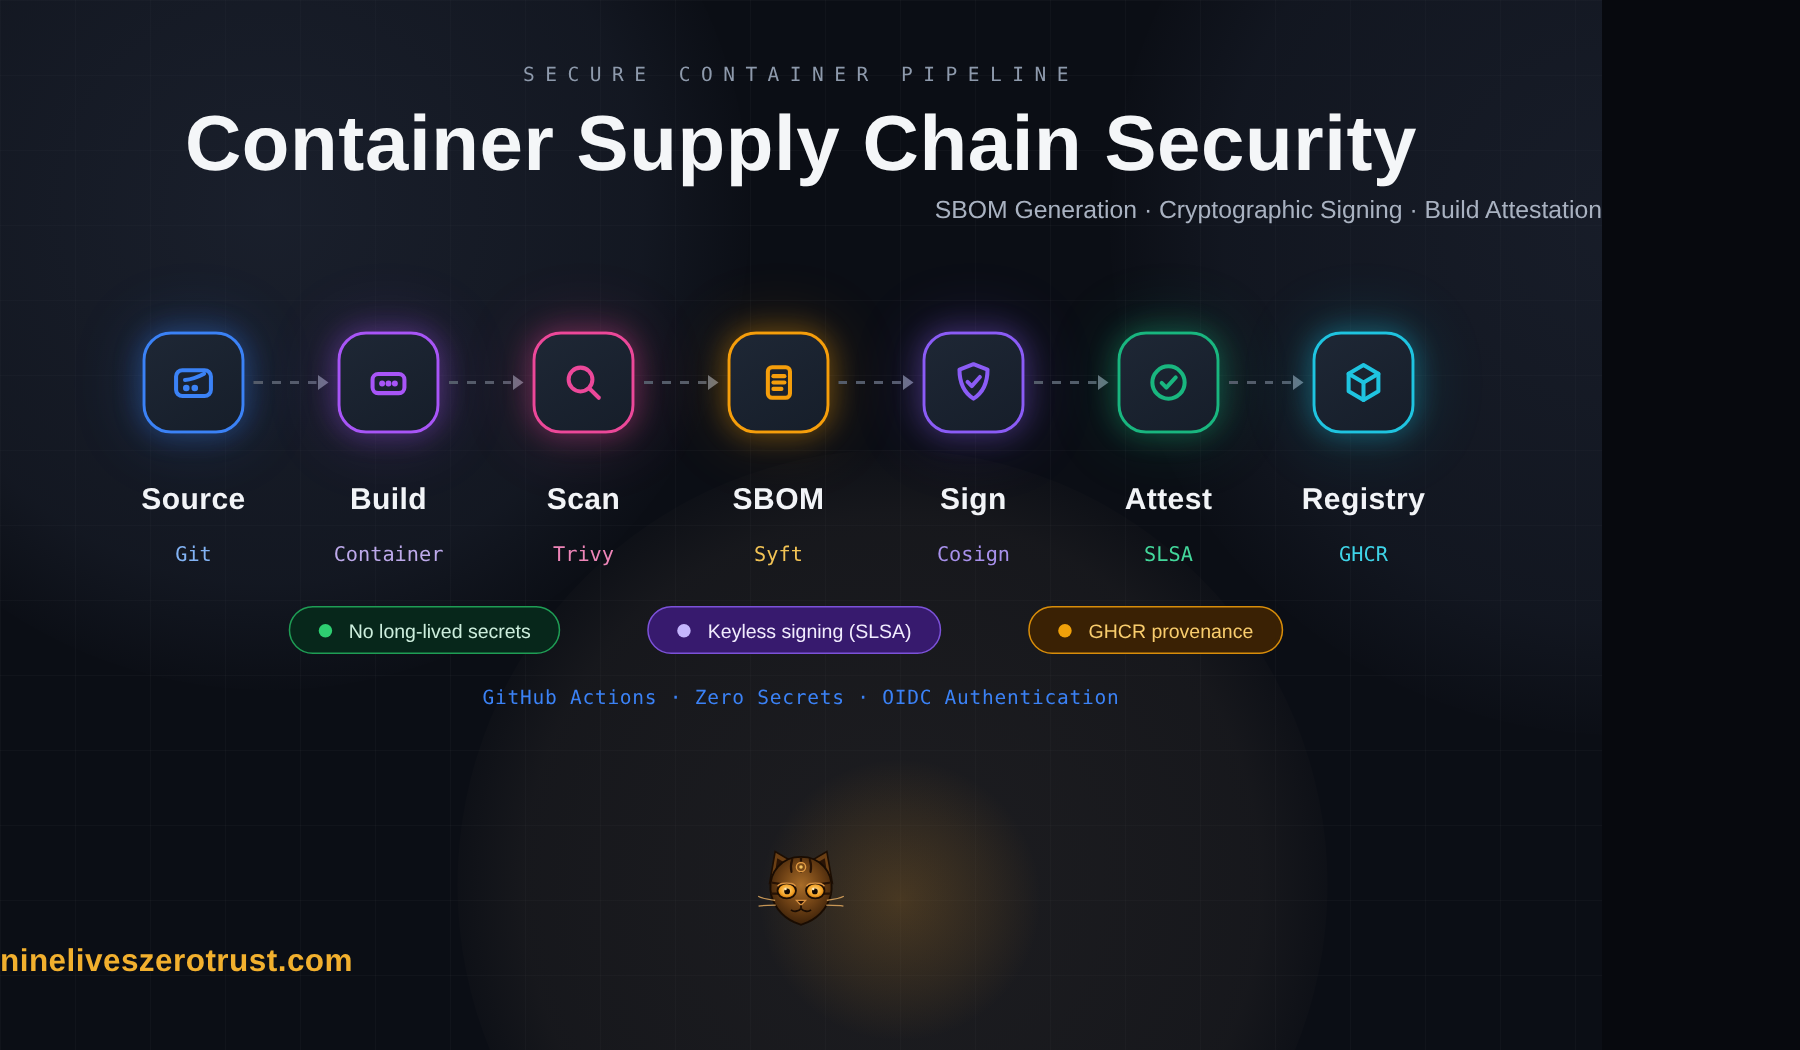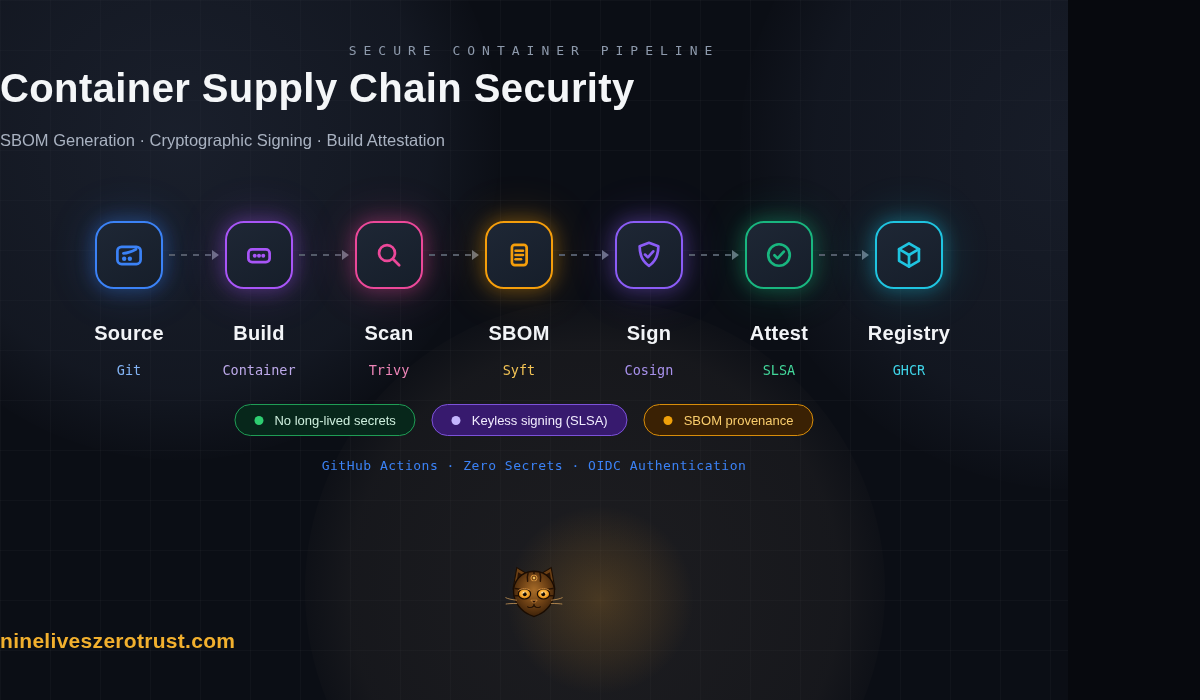--- a/index.html
+++ b/index.html
@@ -28,25 +28,25 @@
   .cat-glow   { left:505px; top:505px; width:190px; height:190px;
     background:radial-gradient(circle, rgba(244,164,42,.20) 0%, rgba(244,164,42,.08) 45%, rgba(244,164,42,0) 70%); }
 
   
   .kicker {
     position:absolute; top:43px; left:0; width:100%; text-align:center;
     font-family:"DejaVu Sans Mono", monospace;
     font-size:13px; letter-spacing:7px; color:#8e9aac;
   }
   .title {
-    position:absolute; top:66px; left:0; width:100%; 
-    font-size:40px; font-weight:700; color:#f4f6f8; letter-spacing:.4px;
+    position:absolute; top:66px; left:0; width:100%; text-align:center;
+    font-size:52px; font-weight:700; color:#f4f6f8; letter-spacing:.4px;
   }
   .subtitle {
-    position:absolute; top:131px; left:0; width:100%; text-align:left;
+    position:absolute; top:131px; left:0; width:100%; text-align:right;
     font-size:16.5px; color:#a9b2c1;
   }
 
   
   .pipeline {
     position:absolute; top:221px; left:calc(50% - 15px); transform:translateX(-50%);
     display:flex; align-items:flex-start;
   }
   .stage { width:68px; display:flex; flex-direction:column; align-items:center; }
   .icon-box {
@@ -74,21 +74,21 @@
   .arrow .head {
     display:block; width:0; height:0; margin-left:1px;
     border-left:7px solid #6a7280;
     border-top:5px solid transparent;
     border-bottom:5px solid transparent;
   }
 
   
   .badges {
     position:absolute; top:404px; left:calc(50% - 10px); transform:translateX(-50%);
-    display:flex; gap:16px; align-items:flex-start;
+    display:flex; gap:58px; align-items:flex-start;
   }
   .pill {
     height:32px; display:flex; align-items:center; gap:11px; padding:0 19px;
     border-radius:17px;
     border:1.5px solid var(--bc,#1f9d55);
     background:var(--bg,#07261a);
     color:var(--tx,#c9f3d9);
     font-size:13px; white-space:nowrap;
   }
   .pill .dot { width:9px; height:9px; border-radius:50%; background:var(--dc,#22c55e); }
@@ -244,21 +244,21 @@
     <div class="pill" style="--bg: #07271b; --bc: #1f9d55; --dc: #2ece71; --tx: #cdeedd;">
       <span class="dot"></span>
       <span>No long-lived secrets</span>
     </div>
     <div class="pill" style="--bg: #371a6e; --bc: #7c52d9; --dc: #c4b5fd; --tx: #f1ecfe;">
       <span class="dot"></span>
       <span>Keyless signing (SLSA)</span>
     </div>
     <div class="pill" style="--bg: #3a2104; --bc: #d88d0a; --dc: #f0a10a; --tx: #f9cd6d;">
       <span class="dot"></span>
-      <span>SBOM provenance</span>
+      <span>GHCR provenance</span>
     </div>
   </div>
 
   <div class="tagline">GitHub Actions · Zero Secrets · OIDC Authentication</div>
 
   <div class="cat-wrap">
     <svg width="60" height="58" viewBox="0 0 64 64">
       <defs>
         <radialGradient id="fg" cx="50%" cy="42%" r="62%">
           <stop offset="0%" stop-color="#a86c28"></stop>

